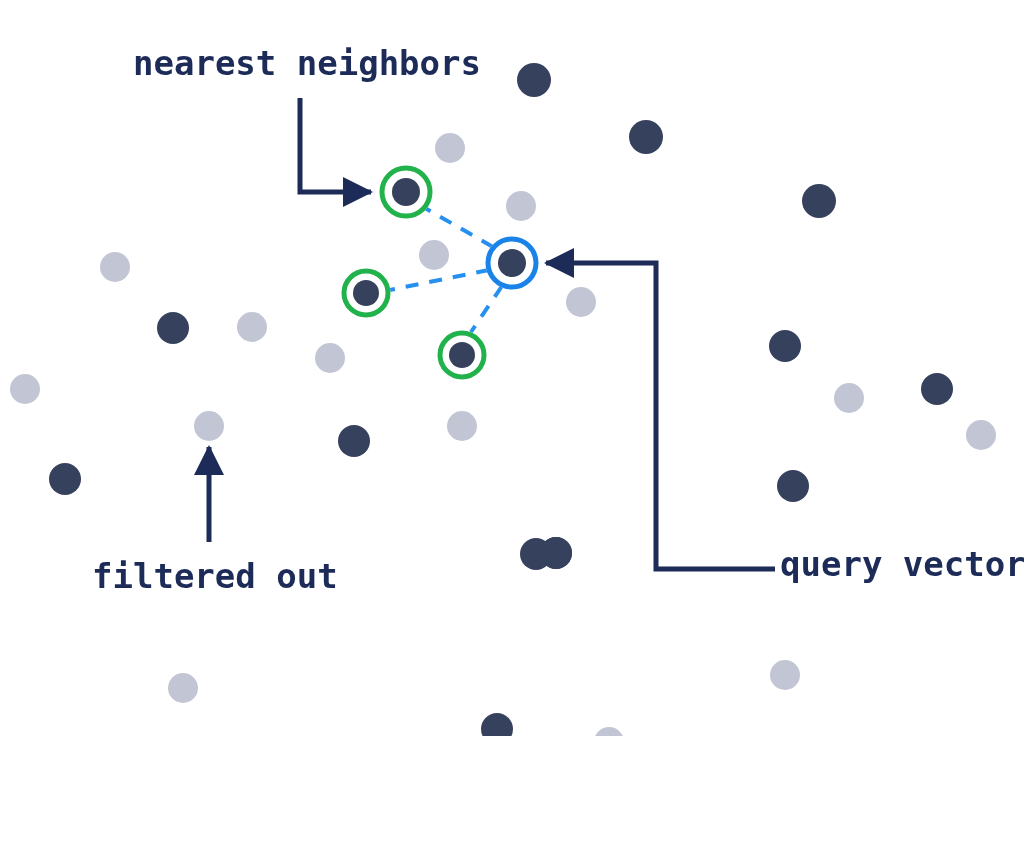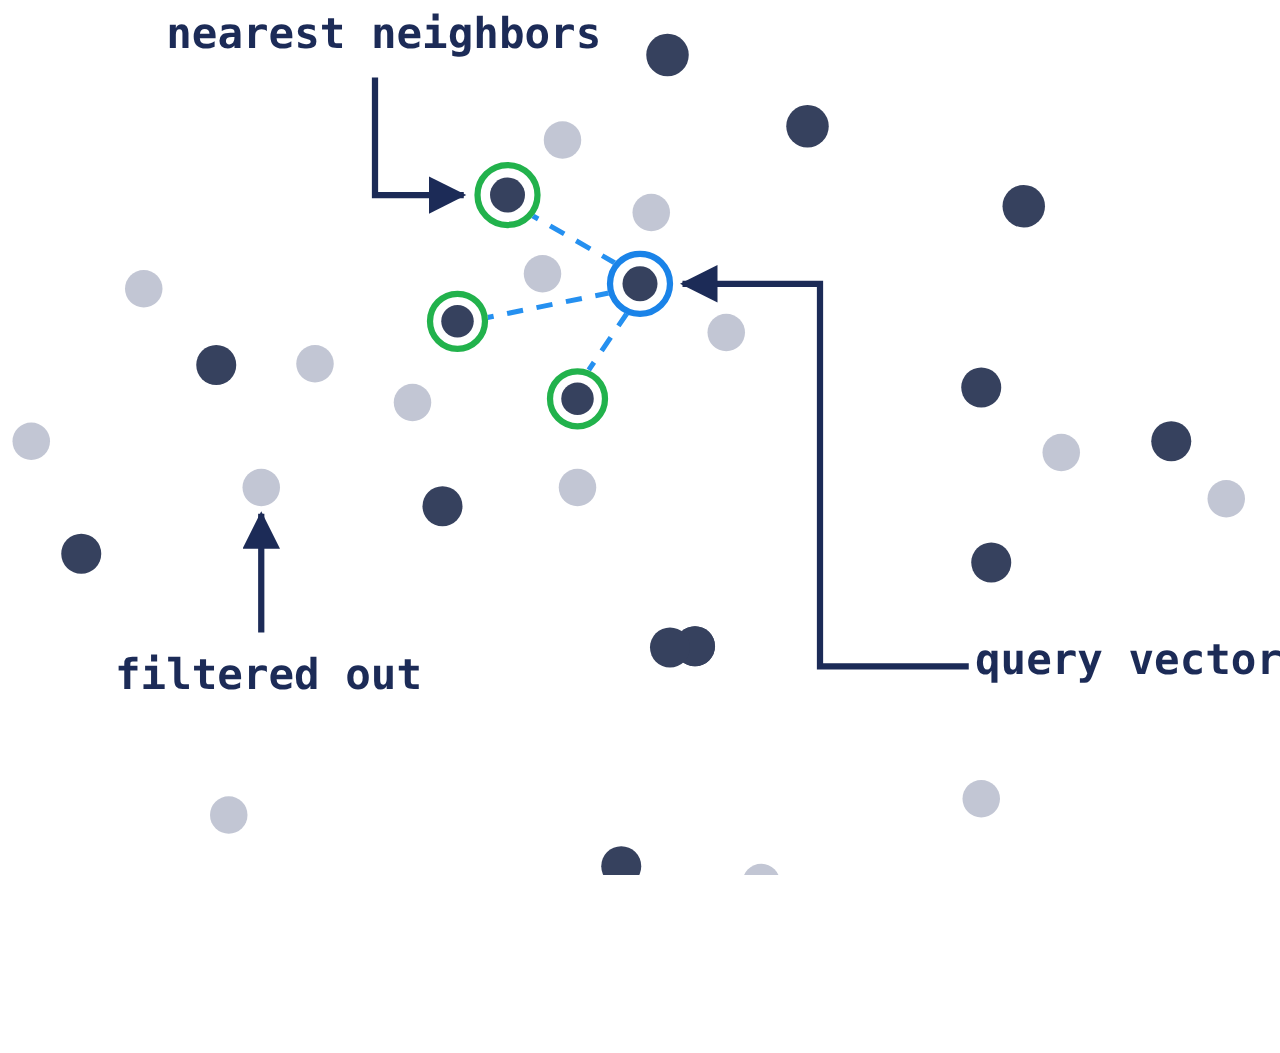--- a/index.html
+++ b/index.html
@@ -10,20 +10,21 @@
   }
   body {
     font-family: "DejaVu Sans Mono", "Liberation Mono", monospace;
   }
   #canvas-wrap {
     position: relative;
     width: 1024px;
     height: 700px;
     background: #ffffff;
     overflow: hidden;
+    margin-top: 36px;
   }
   #scene {
     position: absolute;
     left: 0;
     top: 0;
     width: 1024px;
     height: 842px;
   }
   .label-text {
     font-family: "DejaVu Sans Mono", "Liberation Mono", monospace;

